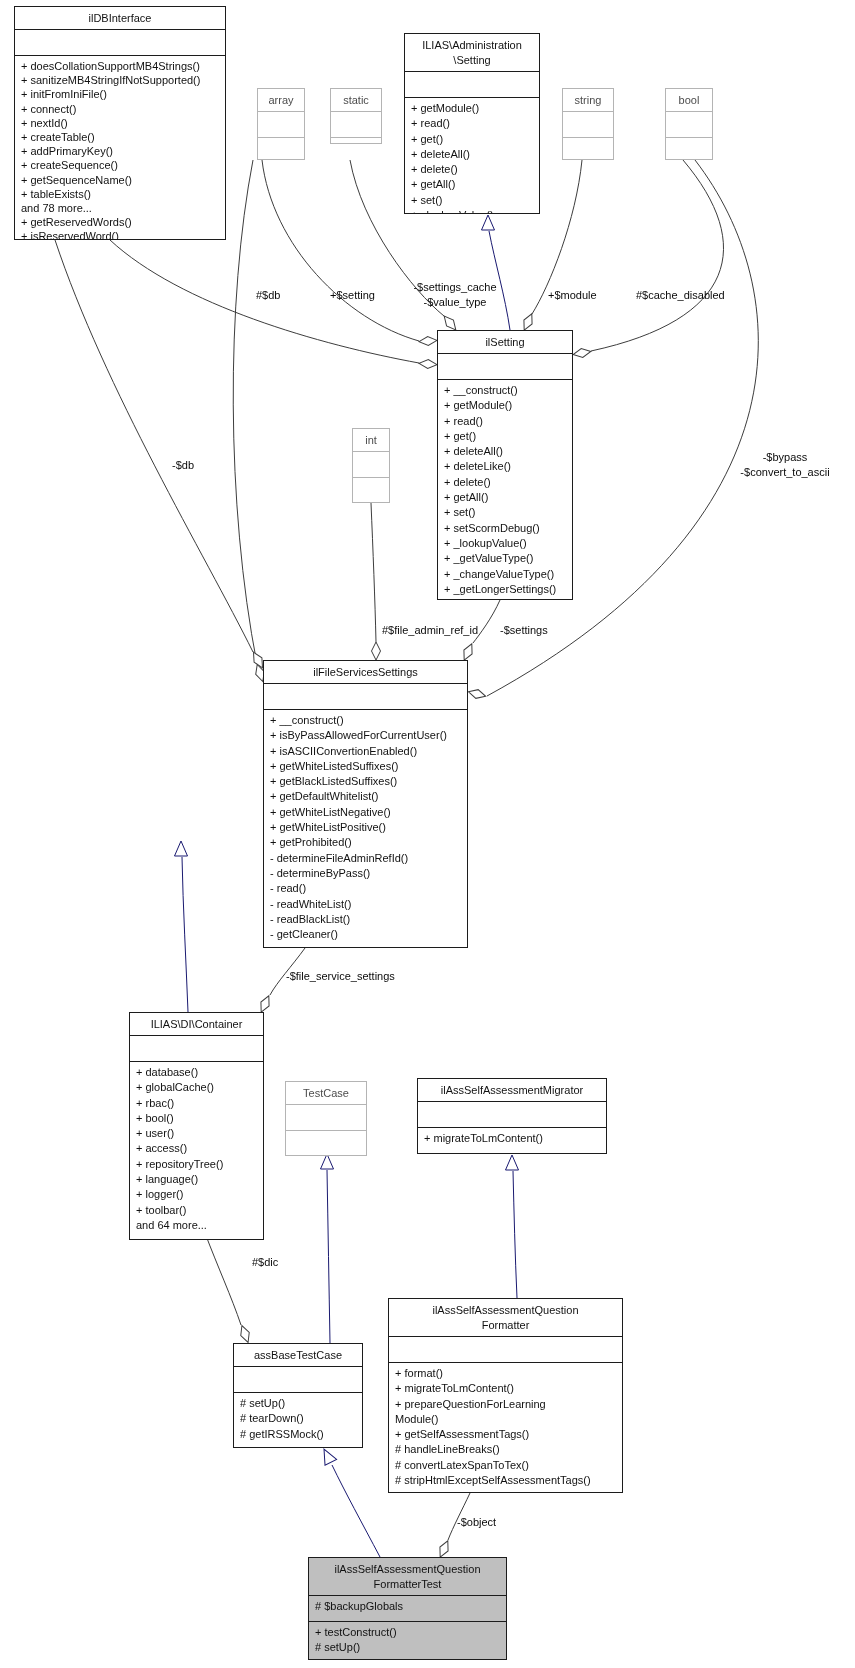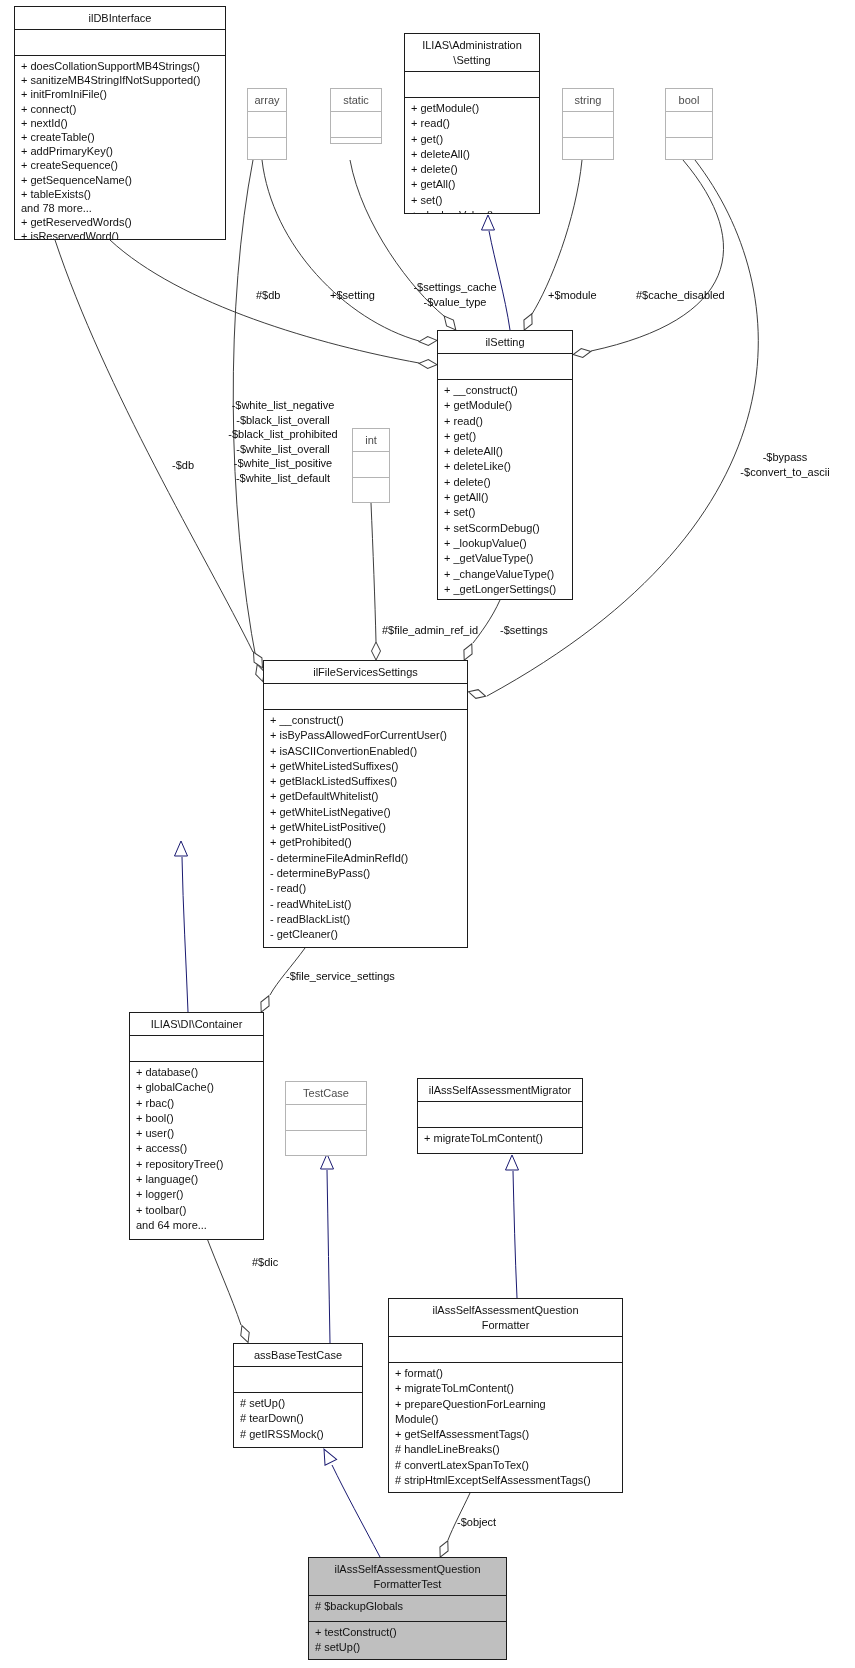--- a/index.html
+++ b/index.html
@@ -107,21 +107,21 @@
         <div>+ read()</div>
         <div>+ get()</div>
         <div>+ deleteAll()</div>
         <div>+ delete()</div>
         <div>+ getAll()</div>
         <div>+ set()</div>
         <div>+ _lookupValue()</div>
       </div>
   </div>
 
-  <div class="uml ext" style="left:247px;top:88px;width:40px;height:72px">
+  <div class="uml ext" style="left:257px;top:88px;width:48px;height:72px">
     <div class="ttl">
         <div>array</div>
       </div>
     <div class="attrs"></div>
     <div class="meths"></div>
   </div>
 
   <div class="uml ext" style="left:330px;top:88px;width:52px;height:56px">
     <div class="ttl">
         <div>static</div>
@@ -223,21 +223,21 @@
   </div>
 
   <div class="uml ext" style="left:285px;top:1081px;width:82px;height:75px">
     <div class="ttl">
         <div>TestCase</div>
       </div>
     <div class="attrs"></div>
     <div class="meths"></div>
   </div>
 
-  <div class="uml" style="left:417px;top:1078px;width:166px;height:76px">
+  <div class="uml" style="left:417px;top:1078px;width:190px;height:76px">
     <div class="ttl">
         <div>ilAssSelfAssessmentMigrator</div>
       </div>
     <div class="attrs"></div>
     <div class="meths">
         <div>+ migrateToLmContent()</div>
       </div>
   </div>
 
   <div class="uml" style="left:233px;top:1343px;width:130px;height:105px">
@@ -284,26 +284,20 @@
       </div>
   </div>
 
   <div class="elbl" style="left:256px;top:288px">#$db</div>
   <div class="elbl" style="left:330px;top:288px">+$setting</div>
   <div class="elbl ctr" style="left:395px;top:280px;width:120px">-$settings_cache
 -$value_type</div>
   <div class="elbl" style="left:548px;top:288px">+$module</div>
   <div class="elbl" style="left:636px;top:288px">#$cache_disabled</div>
   <div class="elbl" style="left:172px;top:458px">-$db</div>
-  <div class="elbl ctr" style="left:208px;top:398px;width:150px">-$white_list_negative
--$black_list_overall
--$black_list_prohibited
--$white_list_overall
--$white_list_positive
--$white_list_default</div>
   <div class="elbl ctr" style="left:715px;top:450px;width:140px">-$bypass
 -$convert_to_ascii</div>
   <div class="elbl" style="left:382px;top:623px">#$file_admin_ref_id</div>
   <div class="elbl" style="left:500px;top:623px">-$settings</div>
   <div class="elbl" style="left:286px;top:969px">-$file_service_settings</div>
   <div class="elbl" style="left:252px;top:1255px">#$dic</div>
   <div class="elbl" style="left:457px;top:1515px">-$object</div>
 
 </div>
 

